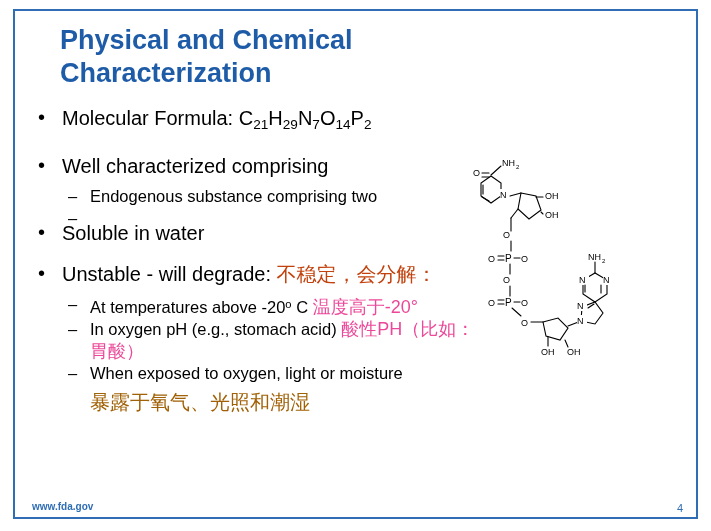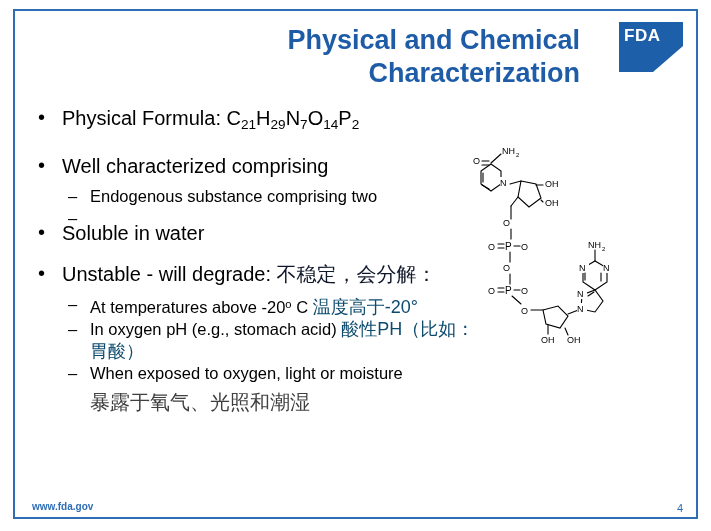--- a/index.html
+++ b/index.html
@@ -64,21 +64,21 @@
     border-left: 30px solid transparent;
     border-bottom: 26px solid #ffffff;
   }
 
   
   .title {
     position: absolute;
     left: 60px;
     top: 24px;
     width: 520px;
-    text-align: right;
+    text-align: left;
     color: #1f5ca8;
     font-weight: bold;
     font-size: 27px;
     line-height: 33px;
     font-family: "Liberation Sans", sans-serif;
   }
 
   
   .body {
     position: absolute;
@@ -112,28 +112,28 @@
   .l2 .dash {
     position: absolute;
     left: 36px;
     top: 0;
     font-size: 16.5px;
   }
   .gap-m { height: 13px; }
   .gap-xs { height: 4px; }
 
   .cn {
-    color: #0c4a6e;
+    color: #ec4899;
   }
   .cn-l1 {
-    color: #0f172a;
+    color: #c2410c;
     font-size: 20px;
   }
   .cn-block {
-    color: #404040;
+    color: #a16207;
     font-size: 20px;
     padding-left: 58px;
     line-height: 28px;
     font-family: "Liberation Sans", sans-serif;
   }
   sub {
     font-size: 0.68em;
     vertical-align: -0.28em;
   }
   sup {
@@ -157,49 +157,44 @@
     bottom: 17px;
     color: #2f6eb5;
     font-size: 11px;
     font-family: "Liberation Sans", sans-serif;
   }
 
   
   .structure {
     position: absolute;
     left: 455px;
-    top: 144px;
+    top: 156px;
     width: 240px;
     height: 240px;
     text-decoration: underline;
   }
   .structure svg { display: block; }
 </style>
 </head>
 <body>
 
 <div class="slide">
   <div class="slide-border"></div>
 
-  <div class="fda-logo">
-    <div class="fda-block"></div>
-    <div class="fda-text">FDA</div>
-    <div class="fda-notch"></div>
-  </div>
 
   <div class="title">
     <div>Physical and Chemical</div>
     <div>Characterization</div>
   </div>
 
   <div class="body">
 
     <div class="l1">
       <span class="bullet">•</span>
-      <span>Physical Formula: C</span><sub>21</sub><span>H</span><sub>29</sub><span>N</span><sub>7</sub><span>O</span><sub>14</sub><span>P</span><sub>2</sub>
+      <span>Molecular Formula: C</span><sub>21</sub><span>H</span><sub>29</sub><span>N</span><sub>7</sub><span>O</span><sub>14</sub><span>P</span><sub>2</sub>
     </div>
 
     <div class="gap-m"></div>
 
     <div class="l1">
       <span class="bullet">•</span>
       <span>Well characterized comprising</span>
     </div>
     <div class="gap-xs"></div>
     <div class="l2">

